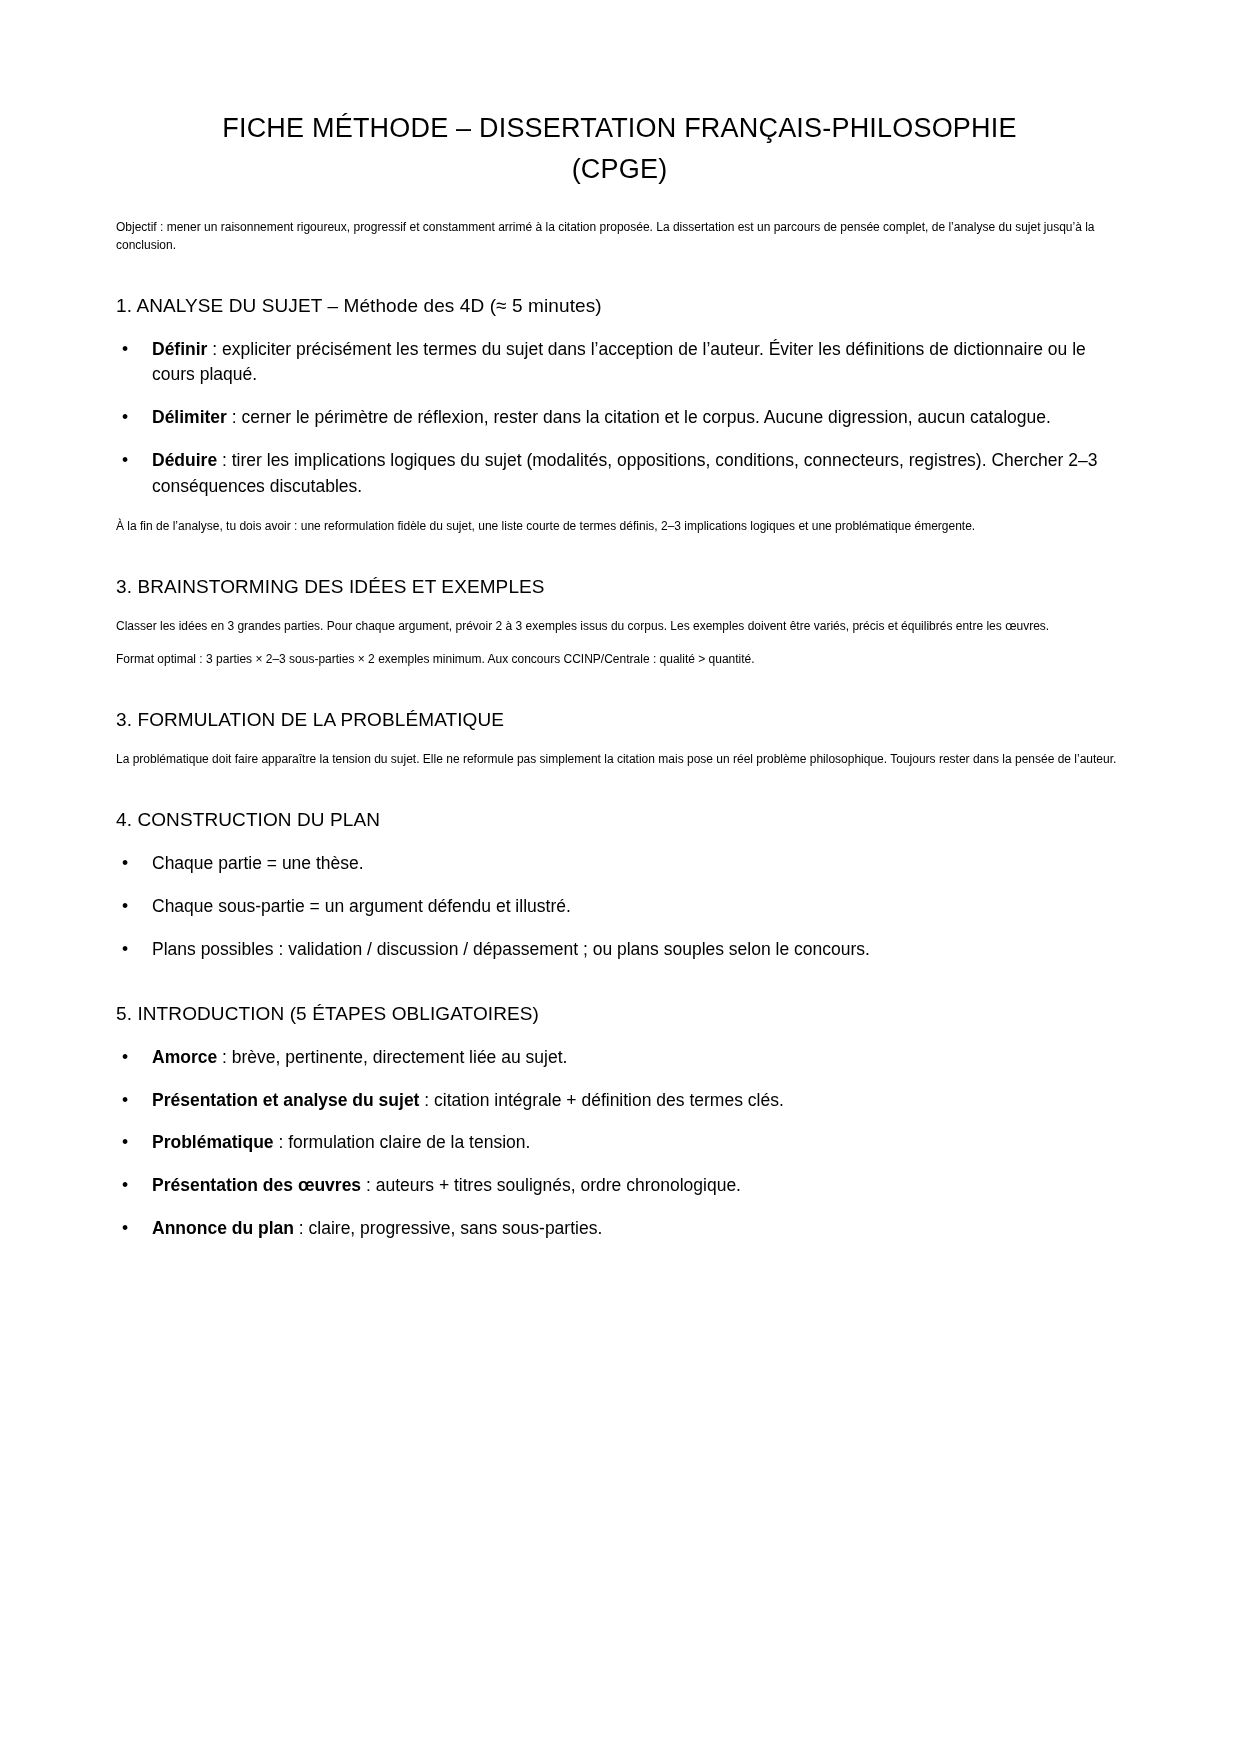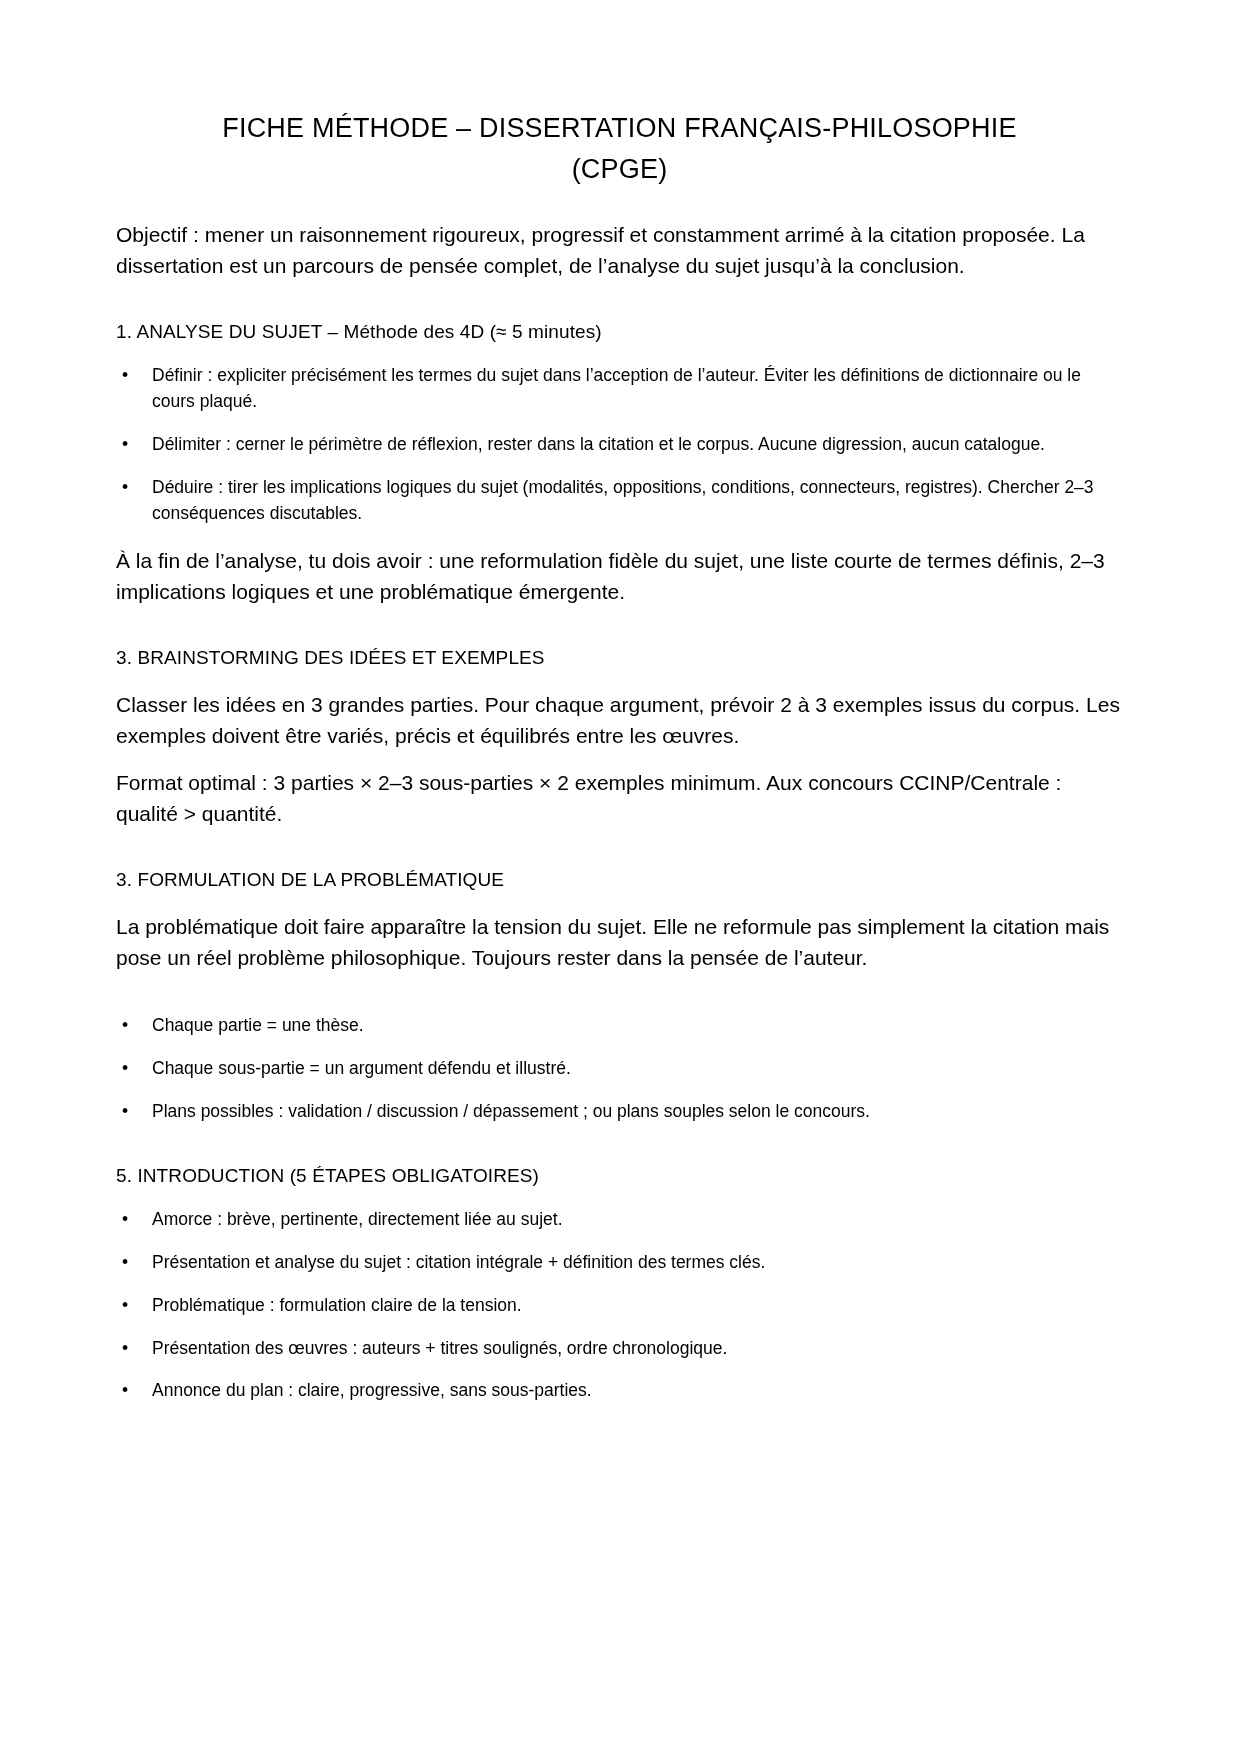--- a/index.html
+++ b/index.html
@@ -19,21 +19,21 @@
   }
   .doc-title {
     font-size: 27px;
     font-weight: 400;
     text-align: center;
     line-height: 1.5;
     margin-bottom: 30px;
     letter-spacing: 0.2px;
   }
   .para {
-    font-size: 21px;
+    font-size: 12px;
     line-height: 1.48;
     margin-bottom: 16px;
   }
   .section { margin-top: 40px; }
   .section-heading {
     font-size: 19px;
     font-weight: 400;
     margin-bottom: 20px;
     letter-spacing: 0.1px;
   }
@@ -48,21 +48,21 @@
     line-height: 1.48;
     margin-bottom: 17px;
   }
   li.bullet::before {
     content: "\2022";
     position: absolute;
     left: 6px;
     top: 0;
     font-size: 17.5px;
   }
-  .lead { font-weight: 400; }
+  .lead { font-weight: 700; }
 </style>
 </head>
 <body>
 
 <div class="page">
 
   <h1 class="doc-title">
     <span>FICHE MÉTHODE – DISSERTATION FRANÇAIS-PHILOSOPHIE</span><br>
     <span>(CPGE)</span>
   </h1>
@@ -84,20 +84,21 @@
     <p class="para">Classer les idées en 3 grandes parties. Pour chaque argument, prévoir 2 à 3 exemples issus du corpus. Les exemples doivent être variés, précis et équilibrés entre les œuvres.</p>
     <p class="para">Format optimal : 3 parties × 2–3 sous-parties × 2 exemples minimum. Aux concours CCINP/Centrale : qualité &gt; quantité.</p>
   </div>
 
   <div class="section">
     <h2 class="section-heading">3. FORMULATION DE LA PROBLÉMATIQUE</h2>
     <p class="para">La problématique doit faire apparaître la tension du sujet. Elle ne reformule pas simplement la citation mais pose un réel problème philosophique. Toujours rester dans la pensée de l’auteur.</p>
   </div>
 
   <div class="section">
+    <h2 class="section-heading">4. CONSTRUCTION DU PLAN</h2>
     <ul class="bullets">
       <li class="bullet"><span class="lead"></span><span>Chaque partie = une thèse.</span></li>
       <li class="bullet"><span class="lead"></span><span>Chaque sous-partie = un argument défendu et illustré.</span></li>
       <li class="bullet"><span class="lead"></span><span>Plans possibles : validation / discussion / dépassement ; ou plans souples selon le concours.</span></li>
     </ul>
   </div>
 
   <div class="section">
     <h2 class="section-heading">5. INTRODUCTION (5 ÉTAPES OBLIGATOIRES)</h2>
     <ul class="bullets">

